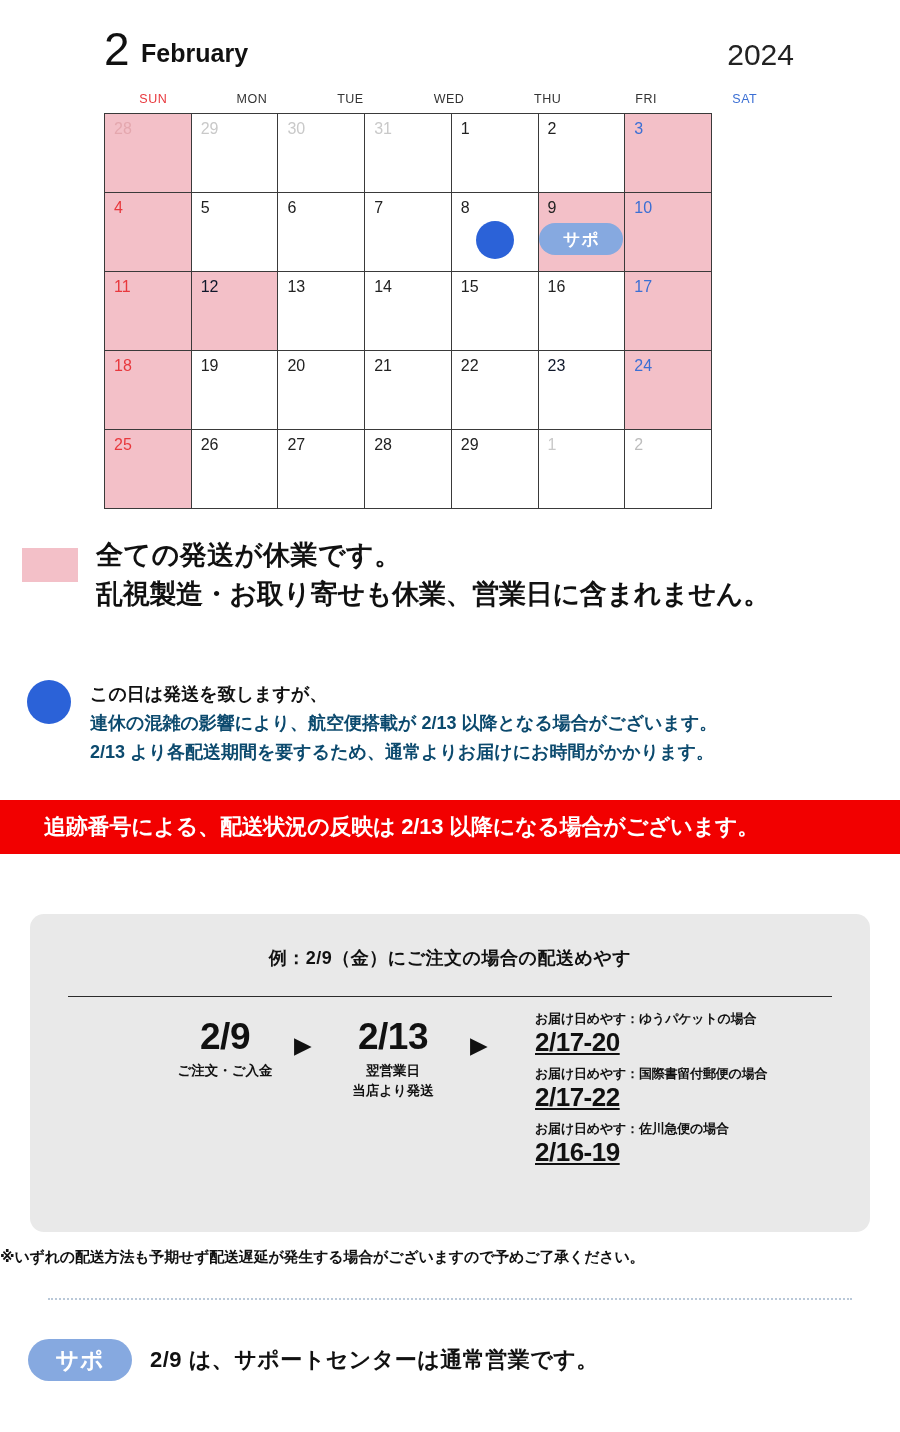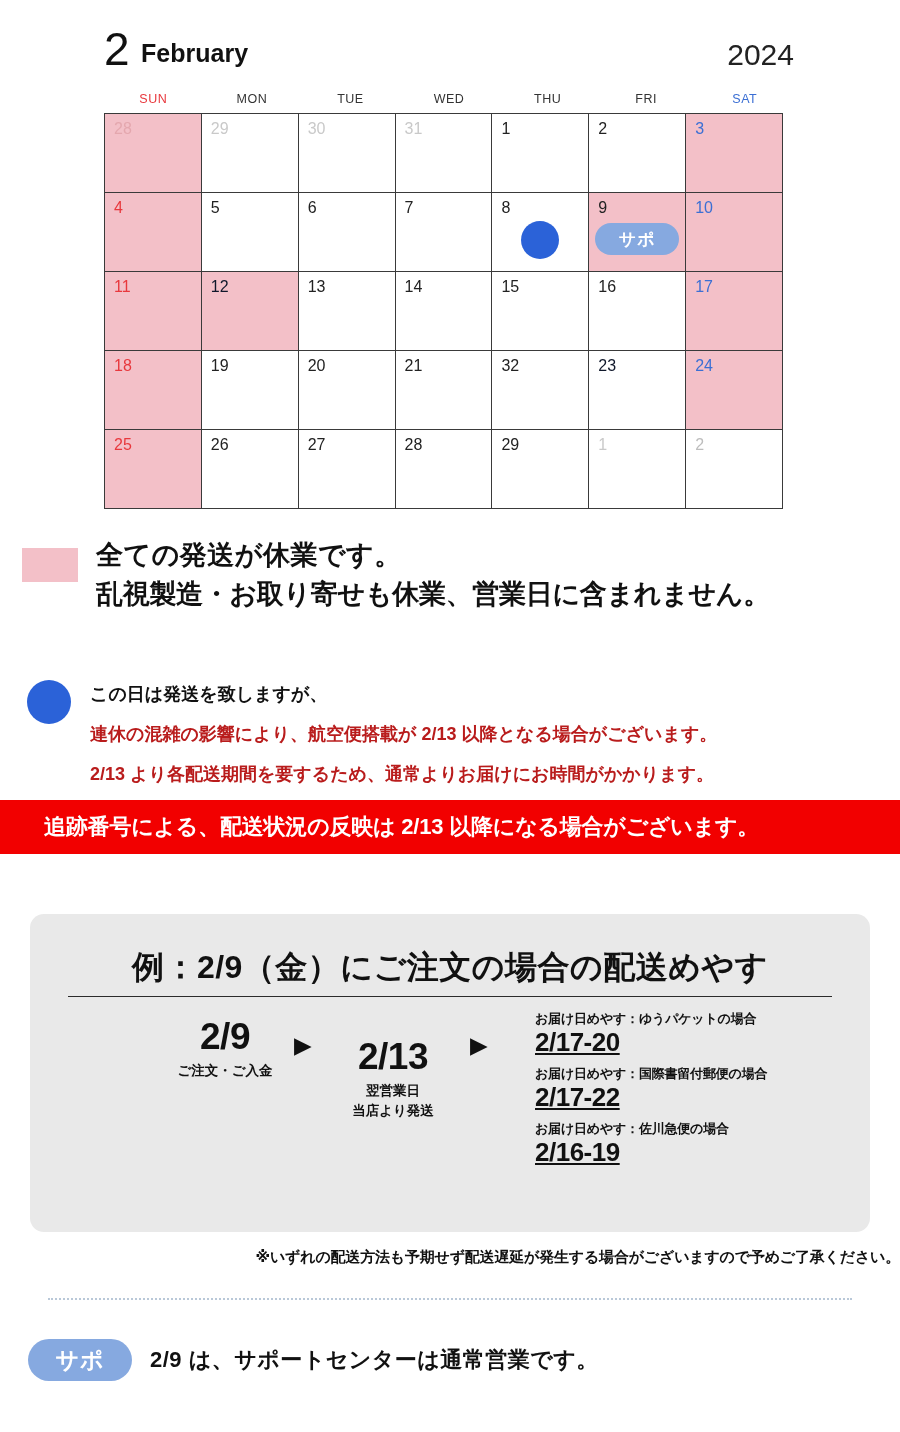--- a/index.html
+++ b/index.html
@@ -64,21 +64,21 @@
   }
   .wd-sun { color: #e8383d; }
   .wd-sat { color: #3b6fd4; }
   .wd-wk  { color: #333; }
 
   
   .cal-grid {
     position: absolute;
     left: 104px;
     top: 113px;
-    width: 679px;
+    width: 608px;
     border-left: 1px solid #3a3a3a;
     border-top: 1px solid #3a3a3a;
     display: grid;
     grid-template-columns: repeat(7, 1fr);
   }
   .cell {
     height: 79px;
     border-right: 1px solid #3a3a3a;
     border-bottom: 1px solid #3a3a3a;
     position: relative;
@@ -172,23 +172,22 @@
   .legend-blue-text .b1 {
     font-size: 18px;
     font-weight: bold;
     color: #111;
     line-height: 1.62;
   }
   .legend-blue-text .b2,
   .legend-blue-text .b3 {
     font-size: 18px;
     font-weight: bold;
-    color: #b91c1c;
+    color: #0c4a6e;
     line-height: 1.62;
-    margin-top: 11px;
   }
 
   
   .red-banner {
     position: absolute;
     left: 0;
     top: 800px;
     width: 900px;
     height: 54px;
     background: #f20000;
@@ -212,21 +211,21 @@
     width: 840px;
     height: 318px;
     background: #e9e9e9;
     border-radius: 14px;
   }
   .example-title {
     position: absolute;
     top: 32px;
     width: 100%;
     text-align: center;
-    font-size: 32px;
+    font-size: 18px;
     font-weight: bold;
     letter-spacing: 0.5px;
   }
   .example-rule {
     position: absolute;
     left: 38px;
     top: 82px;
     width: 764px;
     height: 1px;
     background: #2b2b2b;
@@ -280,21 +279,21 @@
     letter-spacing: -0.5px;
     text-decoration: underline;
   }
 
   
   .note {
     position: absolute;
     left: 0;
     top: 1248px;
     width: 900px;
-    text-align: right;
+    text-align: left;
     font-size: 15px;
     font-weight: bold;
     letter-spacing: -0.2px;
   }
 
   .dots {
     position: absolute;
     left: 48px;
     top: 1298px;
     width: 804px;
@@ -365,21 +364,21 @@
     <div class="cell mon holiday red"><span class="daynum">12</span></div>
     <div class="cell tue"><span class="daynum">13</span></div>
     <div class="cell wed"><span class="daynum">14</span></div>
     <div class="cell thu"><span class="daynum">15</span></div>
     <div class="cell fri"><span class="daynum">16</span></div>
     <div class="cell sat holiday"><span class="daynum">17</span></div>
     <div class="cell sun holiday"><span class="daynum">18</span></div>
     <div class="cell mon"><span class="daynum">19</span></div>
     <div class="cell tue"><span class="daynum">20</span></div>
     <div class="cell wed"><span class="daynum">21</span></div>
-    <div class="cell thu"><span class="daynum">32</span></div>
+    <div class="cell thu"><span class="daynum">22</span></div>
     <div class="cell fri red"><span class="daynum">23</span></div>
     <div class="cell sat holiday"><span class="daynum">24</span></div>
     <div class="cell sun holiday"><span class="daynum">25</span></div>
     <div class="cell mon"><span class="daynum">26</span></div>
     <div class="cell tue"><span class="daynum">27</span></div>
     <div class="cell wed"><span class="daynum">28</span></div>
     <div class="cell thu"><span class="daynum">29</span></div>
     <div class="cell fri out"><span class="daynum">1</span></div>
     <div class="cell sat out"><span class="daynum">2</span></div>
   </div>
@@ -406,21 +405,21 @@
   <div class="example-rule"></div>
 
   <div class="flow">
     <div class="flow-step" style="left:110px; top:6px; width:170px;">
       <div class="flow-big">2/9</div>
       <div class="flow-sub">ご注文・ご入金</div>
     </div>
 
     <div class="flow-arrow" style="left:264px; top:24px;">▶</div>
 
-    <div class="flow-step" style="left:288px; top:6px; width:150px;margin-top:20px;">
+    <div class="flow-step" style="left:288px; top:6px; width:150px;">
       <div class="flow-big">2/13</div>
       <div class="flow-sub">翌営業日</div>
       <div class="flow-sub" style="margin-top:0">当店より発送</div>
     </div>
 
     <div class="flow-arrow" style="left:440px; top:24px;">▶</div>
 
     <div class="deliveries">
       <div class="delivery-row">
         <div class="delivery-label">お届け日めやす：ゆうパケットの場合</div>

